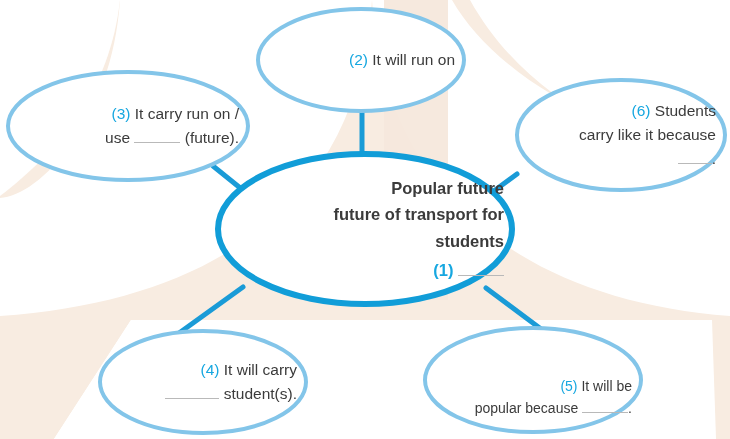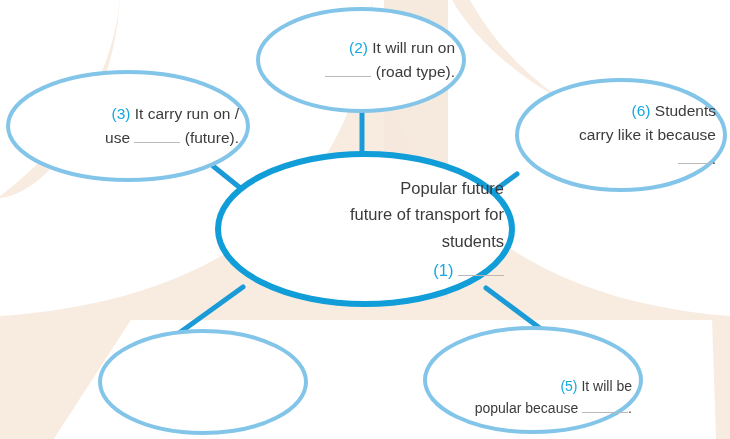--- a/index.html
+++ b/index.html
@@ -58,21 +58,21 @@
   .blank-lg { width: 54px; }
 
   
   #node-center {
     left: 216px;
     top: 153px;
     width: 298px;
     height: 152px;
     font-size: 16.5px;
   }
-  #node-center .node-text { line-height: 1.62; }
+  #node-center .node-text { line-height: 1.62; font-weight: bold; }
   #center-sub {
     margin-top: 2px;
     font-size: 16.5px;
   }
 
   
   #node-2 {
     left: 257px;
     top: 8px;
     width: 208px;
@@ -161,39 +161,44 @@
       <div>Popular future</div>
       <div>future of transport for</div>
       <div>students</div>
       <div id="center-sub"><span class="num">(1)</span> <span class="blank blank-md"></span></div>
     </div>
   </div>
 
   <div class="node" id="node-2">
     <div class="node-text">
       <div><span class="num">(2)</span> <span>It will run on</span></div>
-      <div><span class="blank blank-md"></span><span> (road type).</span></div>
     </div>
   </div>
 
   <div class="node" id="node-3">
     <div class="node-text">
       <div><span class="num">(3)</span> <span>It carry run on /</span></div>
       <div><span>use </span><span class="blank blank-md"></span><span> (future).</span></div>
     </div>
   </div>
 
   <div class="node" id="node-6">
     <div class="node-text">
       <div><span class="num">(6)</span> <span>Students</span></div>
       <div><span>carry like it because</span></div>
       <div><span class="blank blank-sm"></span><span>.</span></div>
     </div>
   </div>
 
+  <div class="node" id="node-4">
+    <div class="node-text">
+      <div><span class="num">(4)</span> <span>It will carry</span></div>
+      <div><span class="blank blank-lg"></span><span> student(s).</span></div>
+    </div>
+  </div>
 
   <div class="node" id="node-5">
     <div class="node-text">
       <div><span class="num">(5)</span> <span>It will be</span></div>
       <div><span>popular because </span><span class="blank blank-md"></span><span>.</span></div>
     </div>
   </div>
 
 </div>
 

